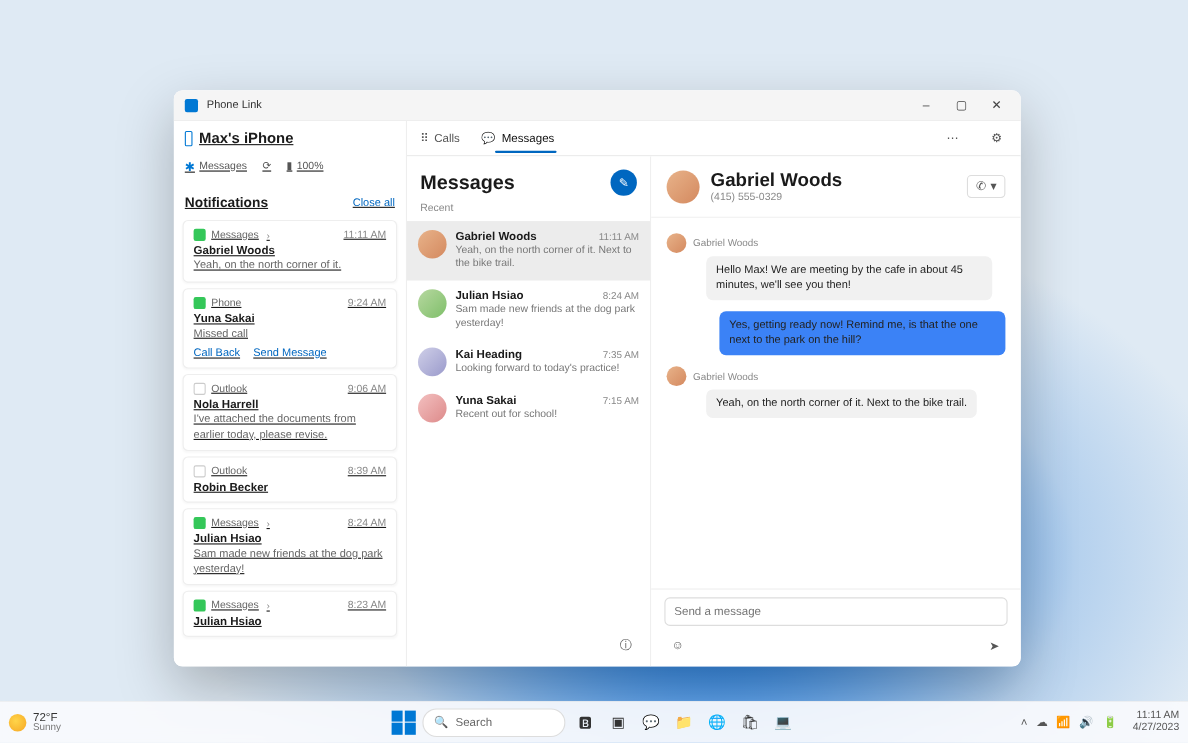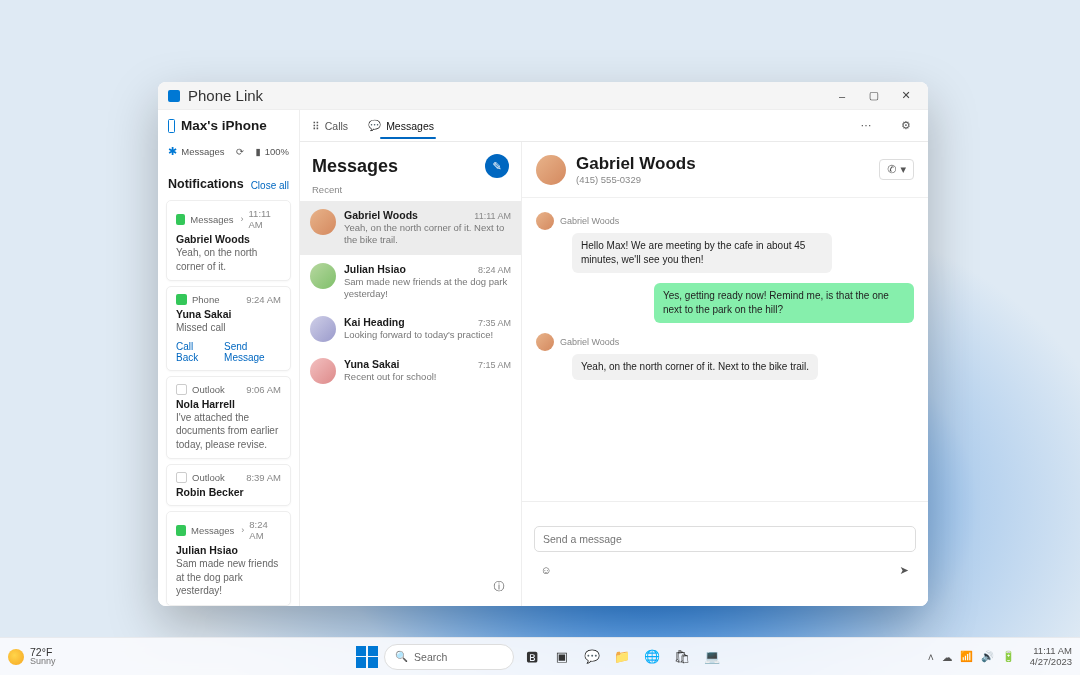--- a/index.html
+++ b/index.html
@@ -9,38 +9,38 @@
     position: relative;
   }
   
   .window {
     position: absolute; left: 158px; top: 82px; width: 770px; height: 524px;
     background: #fff; border-radius: 8px; box-shadow: 0 20px 50px rgba(0,0,0,.25);
     display: flex; flex-direction: column; overflow: hidden; font-size: 11px; color: #1a1a1a;
   }
   .titlebar { height: 28px; display: flex; align-items: center; padding: 0 6px 0 10px; background: #f5f5f5; border-bottom: 1px solid #eee; }
   .titlebar .app-icon { width: 12px; height: 12px; background: #0078d4; border-radius: 2px; margin-right: 8px; display:inline-block; }
-  .titlebar .title { font-size: 15px; color: #333; }
+  .titlebar .title { font-size: 10px; color: #333; }
   .titlebar .spacer { flex: 1; }
   .winbtn { width: 32px; height: 24px; display: flex; align-items: center; justify-content: center; color: #444; }
 
   .body { flex: 1; display: flex; overflow: hidden; }
 
   
-  .sidebar { width: 142px; background: #fff; display: flex; flex-direction: column; border-right: 1px solid #eee; }
+  .sidebar { width: 212px; background: #fff; display: flex; flex-direction: column; border-right: 1px solid #eee; text-decoration: underline; }
   .sidebar .top { padding: 8px 10px 6px; }
   .device-row { display: flex; align-items: center; gap: 6px; }
   .device-icon { width: 7px; height: 14px; border: 1.5px solid #0078d4; border-radius: 1.5px; display:inline-block; }
   .device-name { font-size: 13.5px; font-weight: 600; }
   .status-row { display: flex; align-items: center; gap: 6px; margin-top: 6px; font-size: 9.5px; color: #555; }
   .status-pill { display: inline-flex; align-items: center; gap: 4px; }
   .bt-icon { color: #0078d4; font-size: 11px; }
   .refresh-icon, .battery-icon { color: #555; }
 
-  .notif-head { display: flex; align-items: flex-end; justify-content: space-between; padding: 8px 10px 4px; }
+  .notif-head { display: flex; align-items: center; justify-content: space-between; padding: 8px 10px 4px; }
   .notif-head h2 { font-size: 12.5px; font-weight: 600; }
   .close-all { color: #0067c0; font-size: 10px; cursor: pointer; }
 
   .notif-list { flex: 1; overflow: hidden; padding: 0 6px 6px; }
   .card { background: #fff; border: 1px solid #eee; border-radius: 5px; padding: 7px 9px; margin: 5px 2px; box-shadow: 0 1px 2px rgba(0,0,0,.03); }
   .card-head { display: flex; align-items: center; gap: 5px; font-size: 9.5px; color: #666; }
   .card-head .appic { width: 11px; height: 11px; border-radius: 2px; display:inline-block; }
   .ic-messages { background: #34c759; }
   .ic-phone { background: #34c759; }
   .ic-outlook { background: #fff; border: 1px solid #ccc; position: relative; }
@@ -86,24 +86,24 @@
   .chat-head .name { font-size: 17px; font-weight: 600; }
   .chat-head .sub { font-size: 9.5px; color: #888; }
   .call-btn { display: inline-flex; align-items: center; gap: 4px; padding: 3px 7px; border: 1px solid #ddd; border-radius: 4px; font-size: 11px; color: #555; cursor: pointer; }
 
   .thread { flex: 1; padding: 8px 14px; overflow: auto; }
   .msg-group { margin: 6px 0 10px; }
   .msg-sender { font-size: 9px; color: #888; margin-bottom: 3px; display: flex; align-items: center; gap: 6px; }
   .msg-sender .avatar { width: 18px; height: 18px; }
   .bubble { display: inline-block; max-width: 260px; padding: 6px 9px; border-radius: 6px; font-size: 10px; line-height: 1.4; }
   .bubble.in { background: #f1f1f1; color: #222; margin-left: 36px; }
-  .bubble.out { background: #86efac; color: #222; float: right; }
+  .bubble.out { background: #3b82f6; color: #222; float: right; }
   .msg-group::after { content:""; display:block; clear:both; }
 
-  .composer { border-top: 1px solid #eee; padding: 24px 12px; }
+  .composer { border-top: 1px solid #eee; padding: 7px 12px; }
   .composer input { width: 100%; border: 1px solid #ddd; border-radius: 5px; padding: 6px 8px; font-size: 10.5px; outline: none; }
   .composer-row { display: flex; justify-content: space-between; align-items: center; margin-top: 6px; color: #888; }
 
   
   .taskbar {
     position: absolute; left: 0; right: 0; bottom: 0; height: 38px;
     background: rgba(248,250,253,.92); backdrop-filter: blur(6px);
     border-top: 1px solid rgba(0,0,0,.06);
     display: flex; align-items: center; padding: 0 8px; font-size: 10.5px; color: #333;
   }

